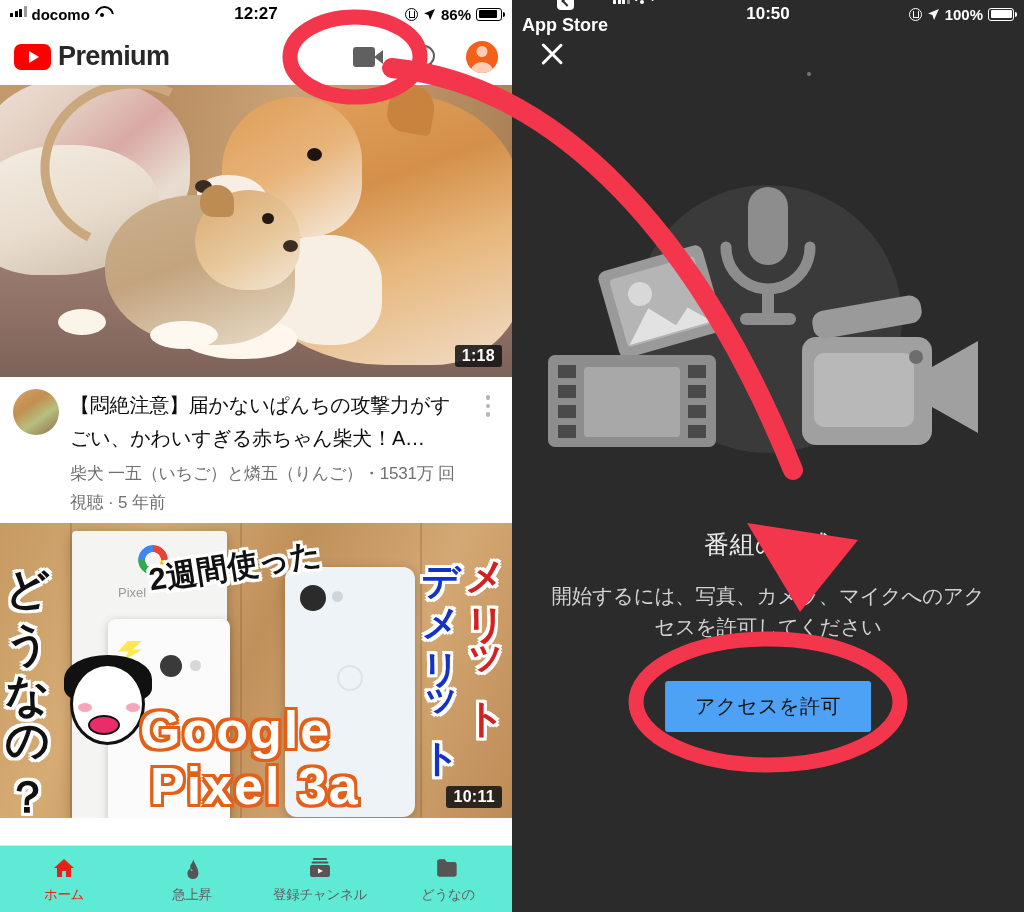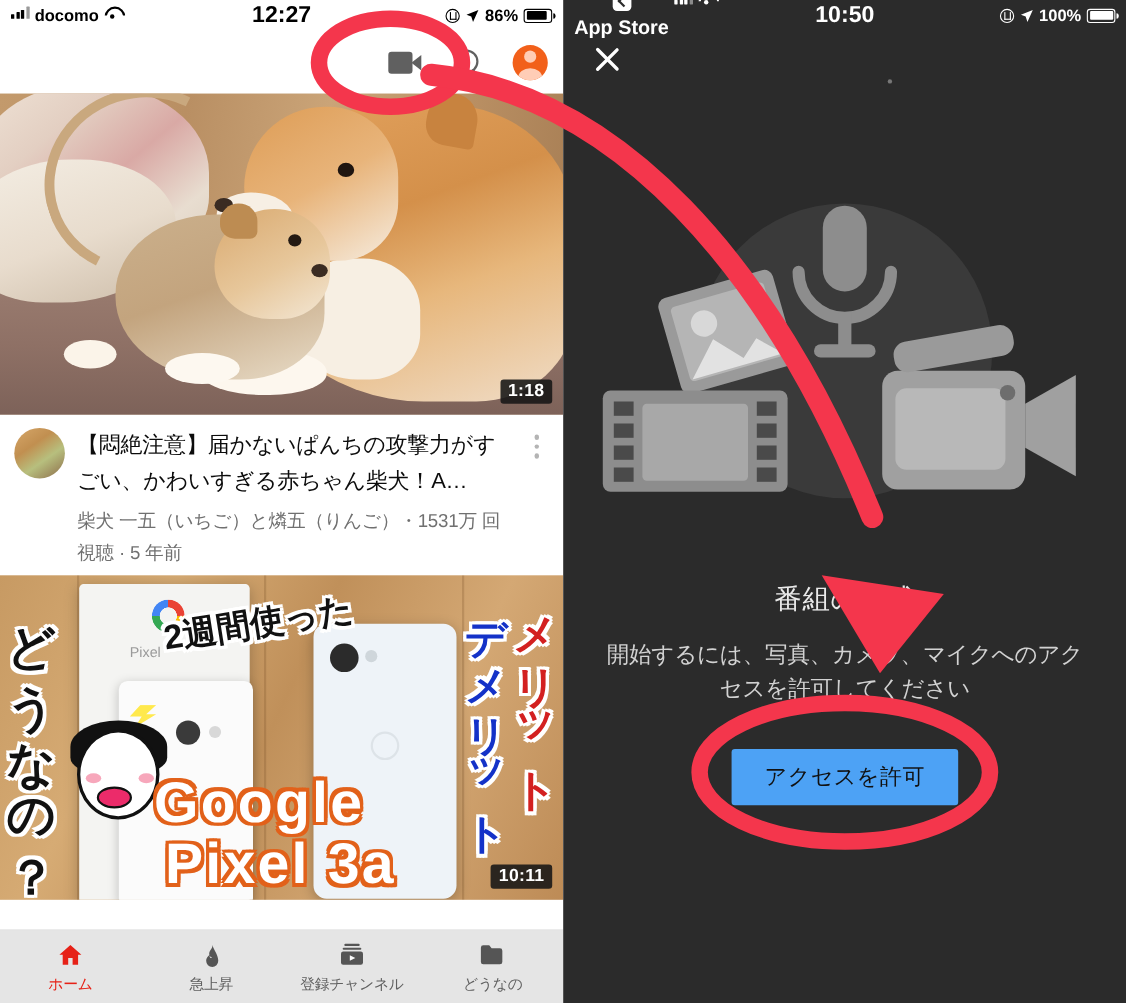--- a/index.html
+++ b/index.html
@@ -13,21 +13,21 @@
 
   
   .phone-left { width:512px; height:912px; position:relative; background:#fff; overflow:hidden; }
 
   .statusbar {
     height:28px; display:flex; align-items:center;
     padding:0 10px; font-size:15px; font-weight:bold; color:#000;
     position:relative;
   }
   .sb-left { display:flex; align-items:flex-start; gap:5px; }
-  .sb-center { position:absolute; left:0; right:0; text-align:center; font-size:21px; font-weight:bold; pointer-events:none;}
+  .sb-center { position:absolute; left:0; right:0; text-align:center; font-size:17px; font-weight:bold; pointer-events:none;}
   .sb-right { margin-left:auto; display:flex; align-items:center; gap:5px; z-index:2;}
 
   .bars { display:flex; align-items:flex-end; gap:1.5px; height:11px; }
   .bars i { width:3px; background:#000; border-radius:.5px; display:block; }
   .bars i:nth-child(1){height:4px;} .bars i:nth-child(2){height:6px;}
   .bars i:nth-child(3){height:8px;} .bars i:nth-child(4){height:11px;}
   .bars.dim i:nth-child(4){ background:#9a9a9a; }
 
   .wifi { width:15px; height:11px; position:relative; }
   .wifi::before{
@@ -158,21 +158,21 @@
     text-shadow:-3px 0 #fff,3px 0 #fff,0 -3px #fff,0 3px #fff,-3px -3px #fff,3px 3px #fff,3px -3px #fff,-3px 3px #fff;}
   .ov-demerit{ right:52px; top:14px; font-size:38px; color:#1432c8; writing-mode:vertical-rl; letter-spacing:1px;
     text-shadow:-3px 0 #fff,3px 0 #fff,0 -3px #fff,0 3px #fff,-3px -3px #fff,3px 3px #fff,3px -3px #fff,-3px 3px #fff;}
   .ov-gp{ left:140px; bottom:62px; font-size:52px; color:#fff; letter-spacing:2px;
     text-shadow:-3px 0 #e2611a,3px 0 #e2611a,0 -3px #e2611a,0 3px #e2611a,-3px -3px #e2611a,3px 3px #e2611a,3px -3px #e2611a,-3px 3px #e2611a;}
   .ov-p3a{ left:150px; bottom:6px; font-size:52px; color:#fff; letter-spacing:2px;
     text-shadow:-3px 0 #e2611a,3px 0 #e2611a,0 -3px #e2611a,0 3px #e2611a,-3px -3px #e2611a,3px 3px #e2611a,3px -3px #e2611a,-3px 3px #e2611a;}
 
   
   .bottom-nav {
-    position:absolute; left:0; bottom:0; width:512px; height:67px; background:#e5e5e5;
+    position:absolute; left:0; bottom:0; width:512px; height:67px; background:#5eead4;
     border-top:1px solid #e3e3e3; display:flex; align-items:center;
   }
   .nav-item { flex:1; display:flex; flex-direction:column; align-items:center; gap:5px; }
   .nav-label { font-size:13.5px; color:#606060; letter-spacing:-.3px;}
   .nav-item.active .nav-label { color:#e62117; }
   .nav-ico { height:26px; display:flex;align-items:center;justify-content:center;}
 
   
   .phone-right-panel { width:512px; height:912px; background:#2b2b2b; position:relative; overflow:hidden; color:#fff;}
   .statusbar.dark { color:#fff; }
@@ -226,20 +226,24 @@
             <path d="M22 2 2 10l8 3 3 9z" fill="currentColor"></path>
           </svg>
         <span>86%</span>
         <span class="batt">
             <span style="width:86%"></span>
           </span>
       </div>
     </div>
 
     <div class="yt-header">
+      <div class="yt-logo">
+        <span class="yt-play"></span>
+        <span class="yt-word">Premium</span>
+      </div>
       <div class="yt-actions">
         <span class="icon-cam"></span>
         <span class="icon-search"></span>
         <span class="avatar-btn"></span>
       </div>
     </div>
 
     <div class="thumb thumb-dog">
       <div class="dog-wall"></div>
       <div class="dog-bed"></div>

